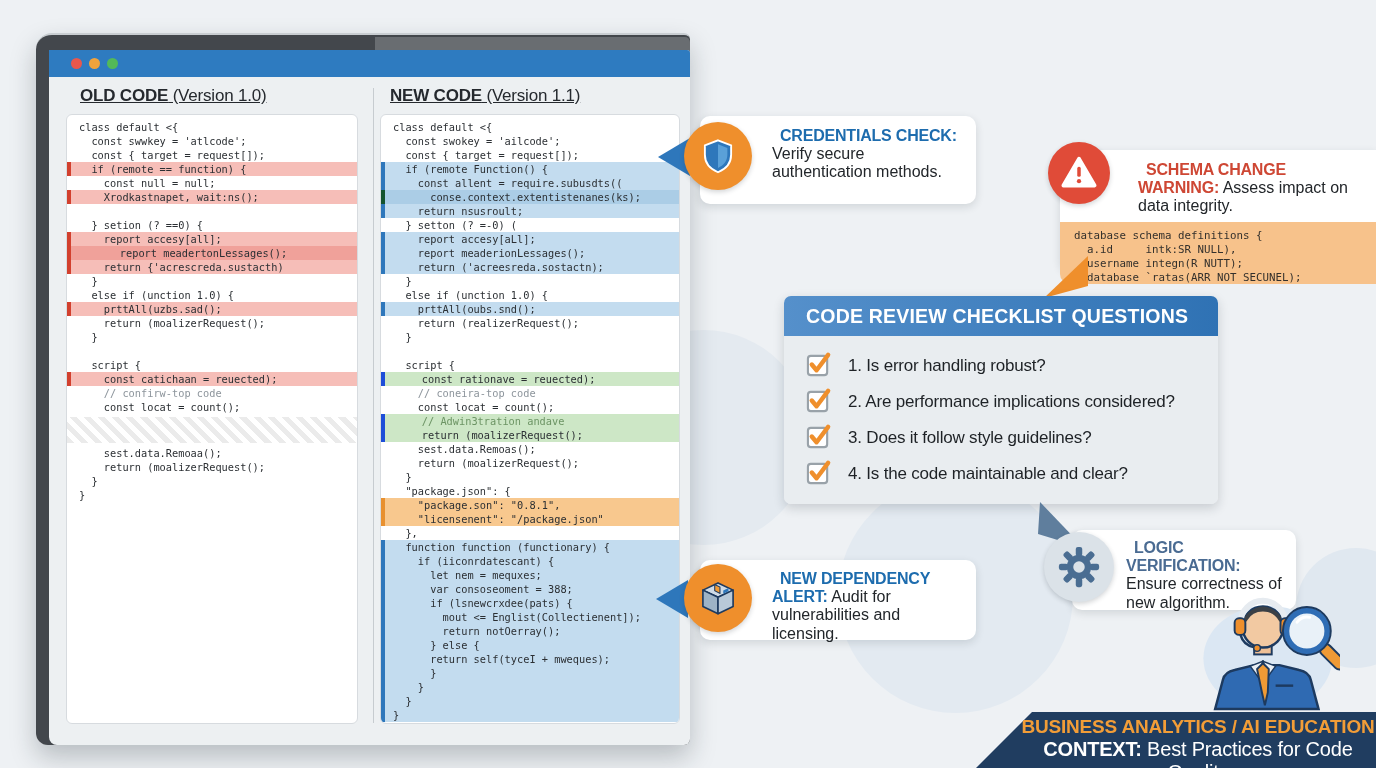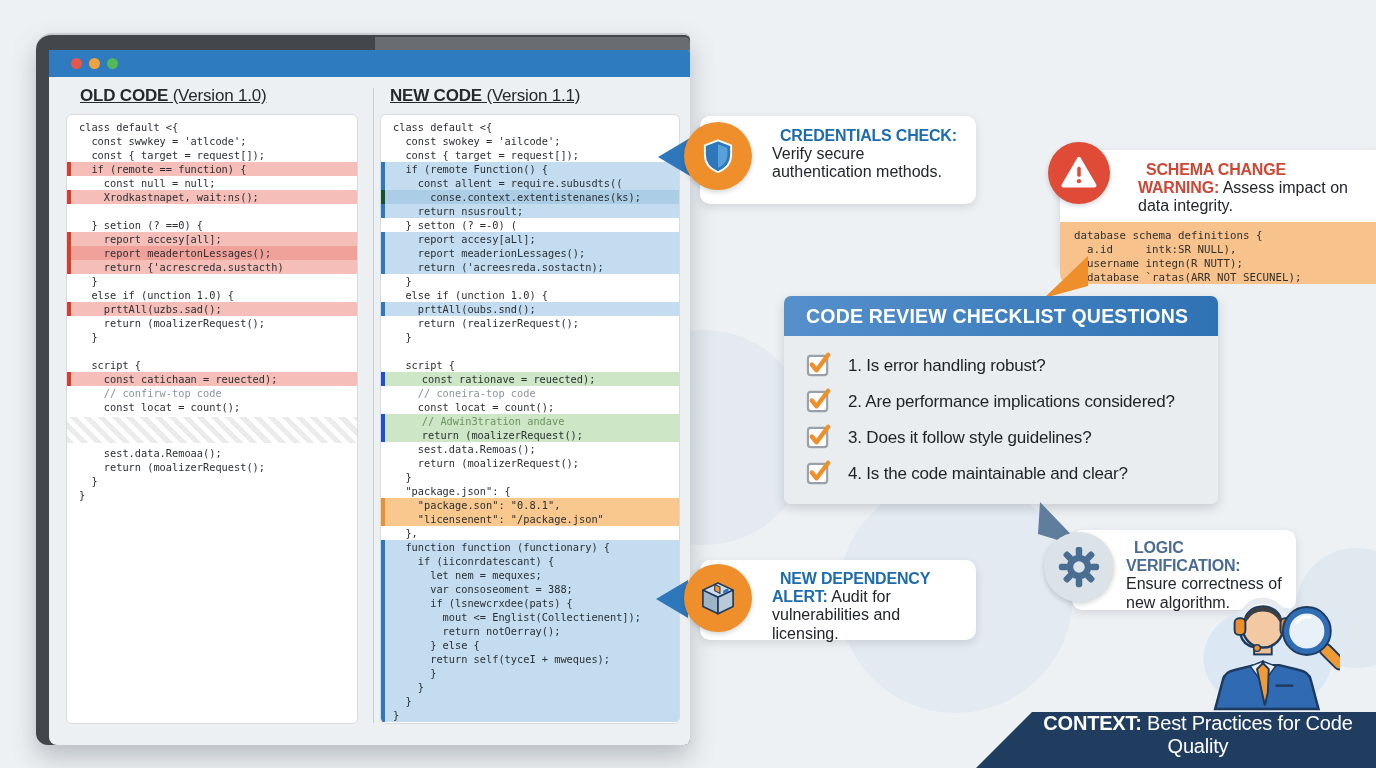--- a/index.html
+++ b/index.html
@@ -26,21 +26,21 @@
   .panel-head b{font-weight:700;}
   .ph-old{left:31px;} .ph-new{left:341px;}
   .divider{position:absolute;left:324px;top:38px;bottom:22px;width:1px;background:#c7ccd0;}
   .code-panel{position:absolute;top:64px;background:#fff;border:1px solid #d7dbdf;border-radius:6px;
               box-sizing:border-box;padding-top:5px;overflow:hidden;}
   .cp-old{left:17px;width:292px;height:610px;}
   .cp-new{left:331px;width:300px;height:610px;}
   .code-line{height:14px;line-height:14px;font-family:"DejaVu Sans Mono",monospace;
              font-size:10.3px;color:#2b2f33;white-space:pre;padding:0 4px 0 12px;}
   .h-red  {background:#f6beb8;border-left:4px solid #d2402e;padding-left:8px;}
-  .h-red2 {background:#f0a19a;border-left:4px solid #d2402e;padding-left:8px;}
+  .h-red2 {background:#f0a19a;border-left:4px solid #d2402e;padding-left:24px;}
   .h-blue {background:#c3dcef;border-left:4px solid #2e77bb;padding-left:8px;}
   .h-blue2{background:#abcde6;border-left:4px solid #14532d;padding-left:8px;}
   .h-green{background:#cde7c6;border-left:4px solid #1d4ed8;padding-left:12px;}
   .h-orange{background:#f8c88e;border-left:4px solid #e8902f;padding-left:8px;}
   .c-comment{color:#8d959c;}
   .c-greencomment{color:#6c9464;}
   .h-hatch{height:26px;margin:3px 0;padding:0;
            background:repeating-linear-gradient(45deg,#ebebeb 0 5px,#ffffff 5px 10px);}
 
   
@@ -313,16 +313,17 @@
     <polygon points="83,75 77,81 82,105 85,118 88,105 89,81" fill="#ef9a35" stroke="#1d3a5f" stroke-width="2"></polygon>
     <g>
       <rect x="140" y="56" width="12" height="32" rx="6" fill="#ef9a35" stroke="#1d3a5f" stroke-width="2" transform="rotate(-45 146 60)"></rect>
       <circle cx="128" cy="42" r="21" fill="#e9f1f8" stroke="#2f6db5" stroke-width="6"></circle>
       <circle cx="128" cy="42" r="24.5" fill="none" stroke="#1d3a5f" stroke-width="2"></circle>
       <path d="M118,33 a13,13 0 0 1 13,-5" stroke="#fff" stroke-width="3" fill="none" stroke-linecap="round"></path>
     </g>
   </svg>
 
   <div class="banner">
+    <div class="l1">BUSINESS ANALYTICS / AI EDUCATION</div>
     <div class="l2"><b>CONTEXT:</b><span> Best Practices for Code Quality</span></div>
   </div>
 
 </div>
 
 </body></html>

